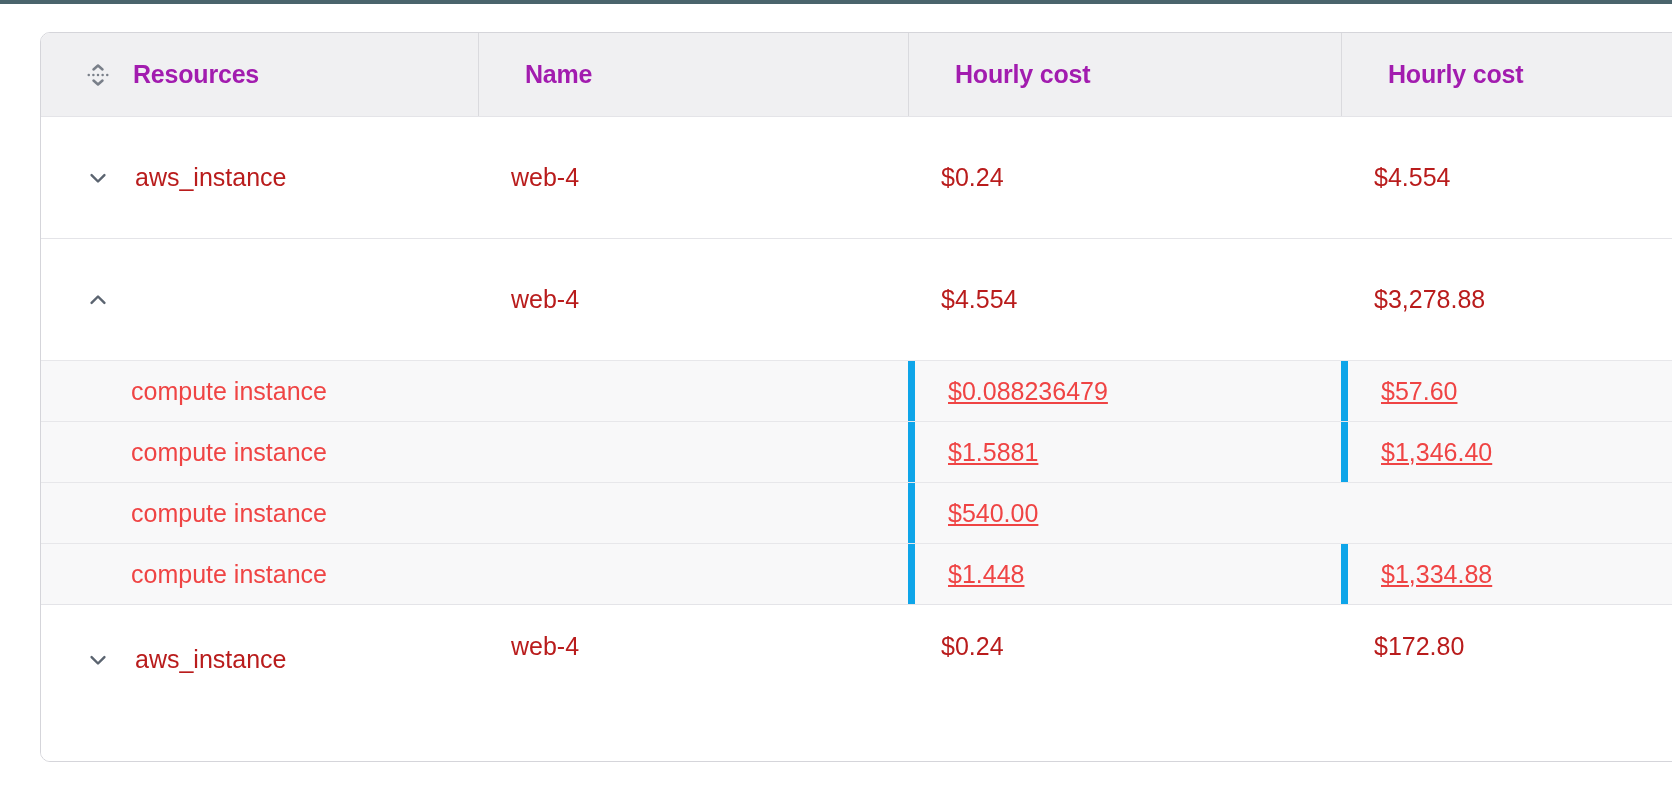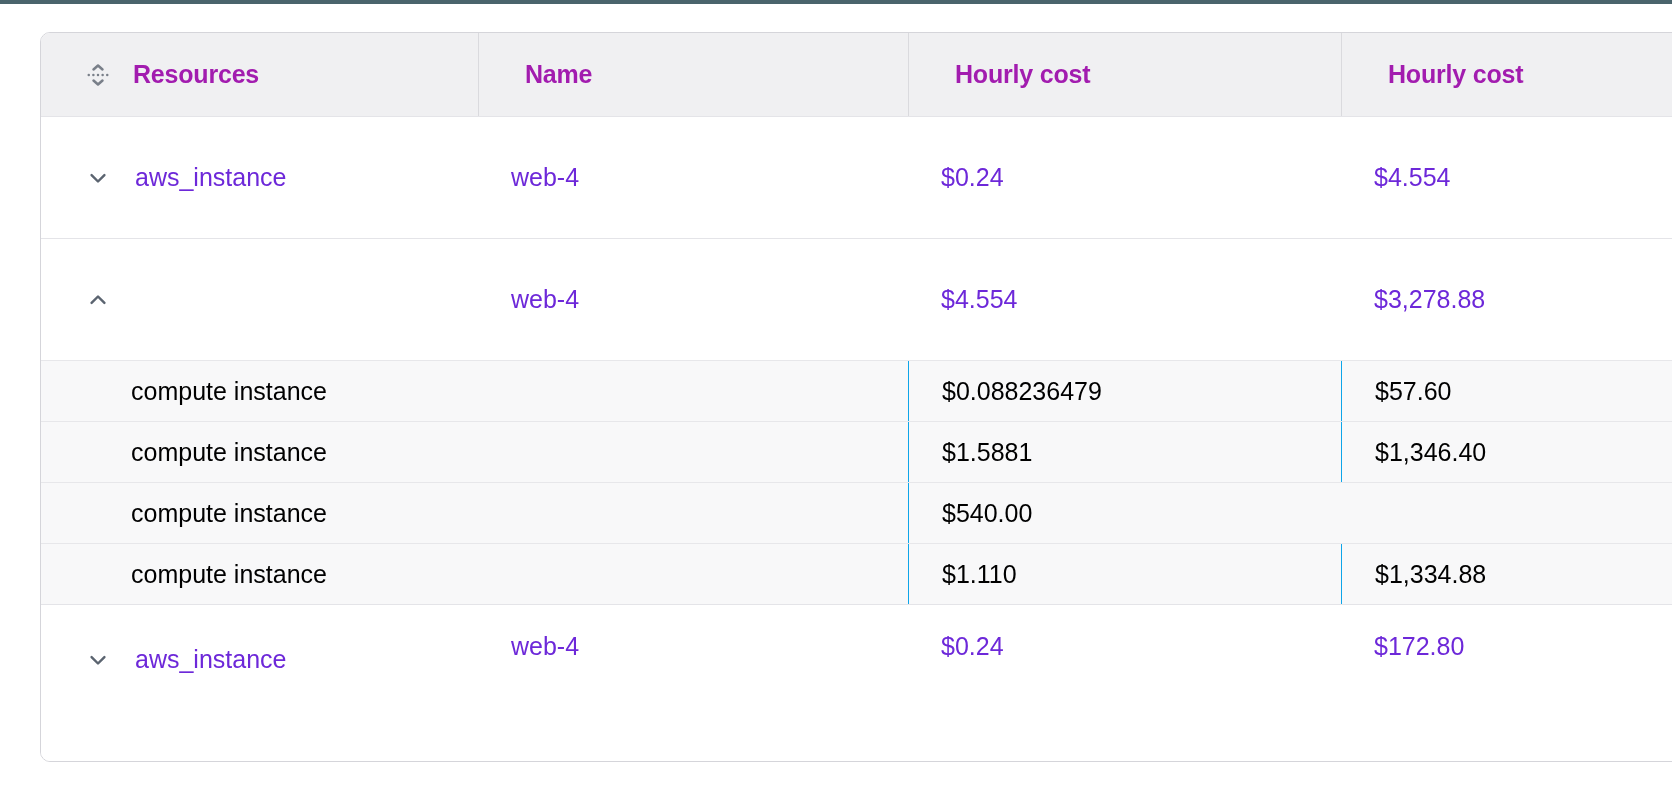--- a/index.html
+++ b/index.html
@@ -13,31 +13,31 @@
     border:1px solid #d5d5da;border-radius:10px;overflow:hidden;background:#ffffff;
   }
   
   .thead{display:grid;grid-template-columns:437px 430px 433px 1fr;height:83px;background:#f0f0f2;}
   .th{display:flex;align-items:center;font-size:25px;font-weight:700;color:#a21caf;padding-left:33px;letter-spacing:-0.2px;}
   .th + .th{border-left:1px solid #dadade;padding-left:46px;}
   .th-resources{padding-left:42px;gap:20px;}
   
   .row{display:grid;grid-template-columns:437px 430px 433px 1fr;background:#ffffff;border-top:1px solid #e4e4e8;}
   .row-main{height:121px;}
-  .cell{display:flex;align-items:center;font-size:25px;color:#6d28d9;padding-left:33px;}
+  .cell{display:flex;align-items:center;font-size:25px;color:#b91c1c;padding-left:33px;}
   .cell-resource{padding-left:42px;gap:22px;}
   
   .row-last{height:156px;}
   .row-last .cell{align-items:flex-start;padding-top:27px;}
   .row-last .cell-resource{padding-top:40px;}
   
   .subrow{display:grid;grid-template-columns:867px 433px 1fr;height:60px;background:#f8f8f9;border-top:1px solid #e7e7ea;}
-  .subrow .cell{font-size:25px;color:#000000;}
+  .subrow .cell{font-size:25px;color:#ef4444;}
   .sub-name{padding-left:90px;}
-  .sub-cost{border-left:1px solid #0ea5e9;}
+  .sub-cost{border-left:7px solid #0ea5e9;text-decoration:underline;}
   .icon-box{width:30px;height:30px;display:flex;align-items:center;justify-content:center;flex:0 0 auto;}
 </style>
 </head>
 <body>
 
 <div class="accent-bar"></div>
 
 <div class="cost-table">
 
   <div class="thead">
@@ -102,21 +102,21 @@
     <div class="cell sub-name">compute instance</div>
     <div class="cell sub-cost">$1.5881</div>
     <div class="cell sub-cost">$1,346.40</div>
   </div>
   <div class="subrow">
     <div class="cell sub-name">compute instance</div>
     <div class="cell sub-cost">$540.00</div>
   </div>
   <div class="subrow">
     <div class="cell sub-name">compute instance</div>
-    <div class="cell sub-cost">$1.110</div>
+    <div class="cell sub-cost">$1.448</div>
     <div class="cell sub-cost">$1,334.88</div>
   </div>
 
   <div class="row row-last">
     <div class="cell cell-resource">
       <span class="icon-box">
         <svg width="28" height="28" viewBox="0 0 24 24" fill="none" stroke="#5b6470" stroke-width="2.1" stroke-linecap="round" stroke-linejoin="round">
             <path d="M6.5 9.5 L12 15 L17.5 9.5"></path>
           </svg>
       </span>

